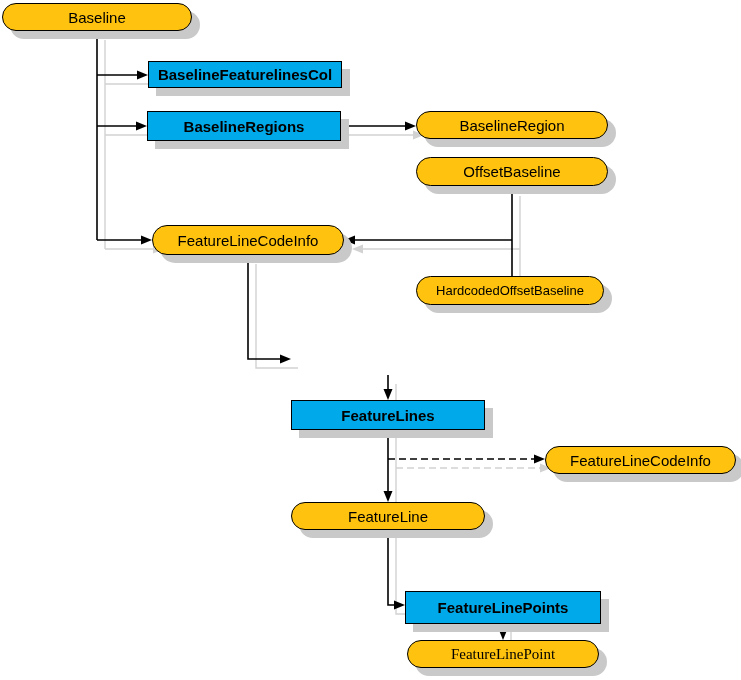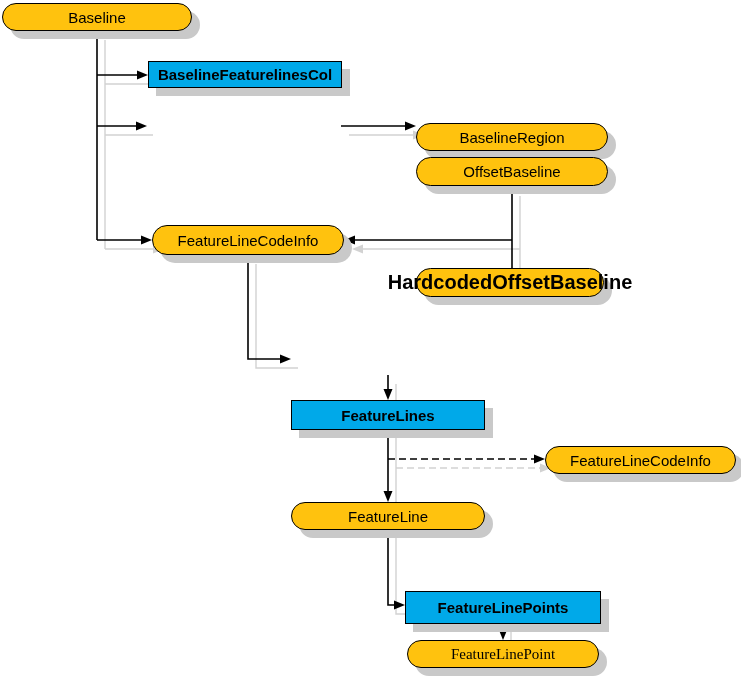--- a/index.html
+++ b/index.html
@@ -116,28 +116,29 @@
     <g>
       <path class="edge" d="M503 620 V630"></path>
       <polygon class="arrow" points="503,640 498.5,629 507.5,629"></polygon>
     </g>
   </svg>
 
   <div class="node kind-class" style="left:2px;top:3px;width:190px;height:28px;">Baseline</div>
 
   <div class="node kind-collection" style="left:148px;top:61px;width:194px;height:27px;">BaselineFeaturelinesCol</div>
 
+  <div class="node kind-collection" style="left:147px;top:111px;width:194px;height:30px;">BaselineRegions</div>
 
-  <div class="node kind-class" style="left:416px;top:123px;width:192px;height:28px;">BaselineRegion</div>
+  <div class="node kind-class" style="left:416px;top:111px;width:192px;height:28px;">BaselineRegion</div>
 
   <div class="node kind-class" style="left:416px;top:157px;width:192px;height:29px;">OffsetBaseline</div>
 
   <div class="node kind-class" style="left:152px;top:225px;width:192px;height:30px;">FeatureLineCodeInfo</div>
 
-  <div class="node kind-class" style="left:416px;top:268px;width:188px;height:29px;font-size:20px;font-weight:bold;">HardcodedOffsetBaseline</div>
+  <div class="node kind-class" style="left:416px;top:276px;width:188px;height:29px;font-size:13px;">HardcodedOffsetBaseline</div>
 
 
   <div class="node kind-collection" style="left:291px;top:400px;width:194px;height:30px;">FeatureLines</div>
 
   <div class="node kind-class" style="left:545px;top:446px;width:191px;height:28px;">FeatureLineCodeInfo</div>
 
   <div class="node kind-class" style="left:291px;top:502px;width:194px;height:28px;">FeatureLine</div>
 
   <div class="node kind-collection" style="left:405px;top:591px;width:196px;height:33px;">FeatureLinePoints</div>
 

